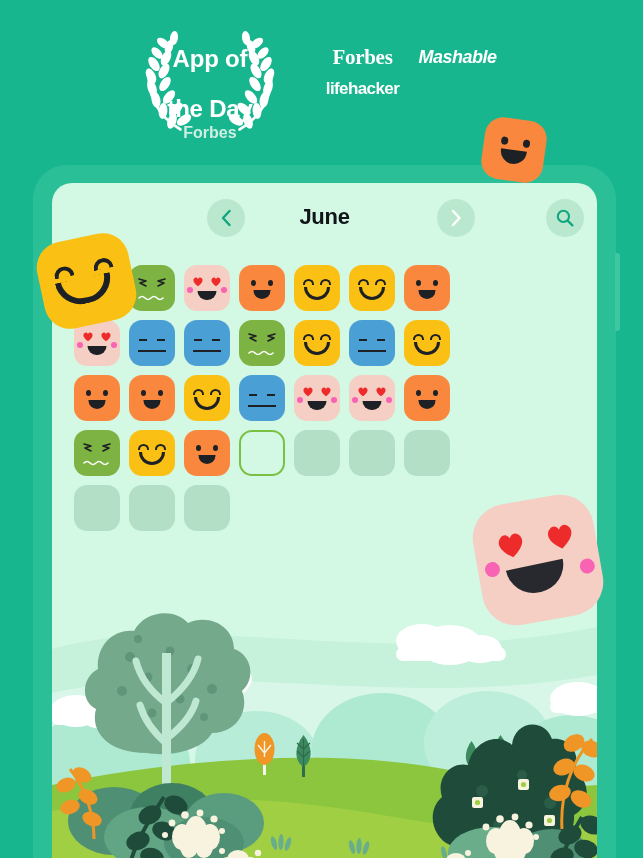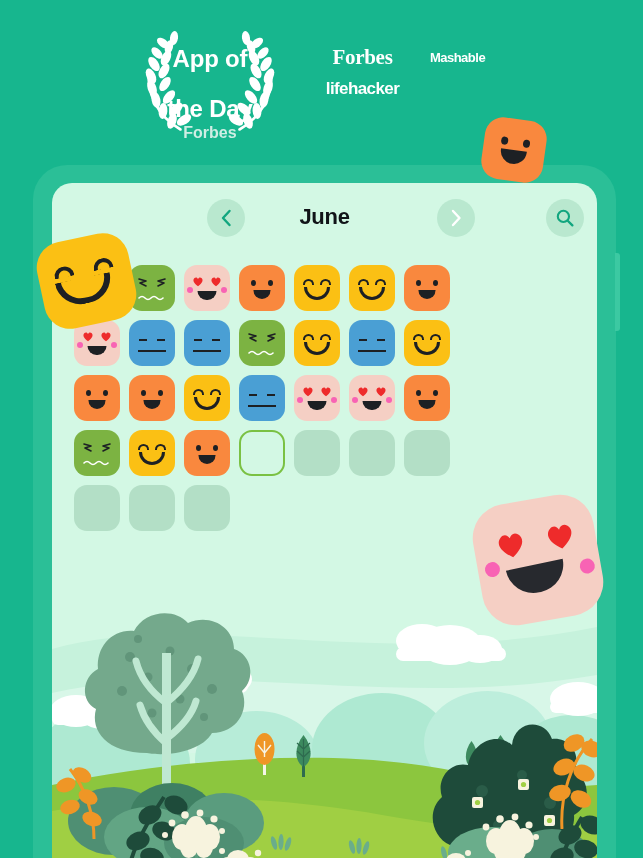--- a/index.html
+++ b/index.html
@@ -29,21 +29,21 @@
   .press-title {
     font-size: 11.5px; letter-spacing: 1.4px; color: #b7e6d6; font-weight: normal;
     margin-bottom: 9px;
   }
   .press-grid { display: grid; grid-template-columns: 1fr 1fr; row-gap: 9px; align-items: center; }
   .logo { color: #ffffff; text-align: center; }
   .logo-forbes { font-family: "Liberation Serif", serif; font-size: 21px; font-weight: bold; letter-spacing: -0.3px; }
   .logo-guardian { font-family: "Liberation Serif", serif; font-weight: bold; line-height: 0.82; font-size: 18px; }
   .logo-guardian .g1 { font-size: 11px; display:block; letter-spacing:-0.2px; }
   .logo-guardian .g2 { font-size: 18px; display:block; letter-spacing:-0.6px; }
-  .logo-mashable { font-size: 13px; font-weight: bold; letter-spacing: -0.5px; }
+  .logo-mashable { font-size: 18px; font-weight: bold; letter-spacing: -0.5px; font-style: italic; }
   .logo-lifehacker { font-size: 17px; letter-spacing: -0.6px; }
   .logo-lifehacker .lh1 { font-weight: bold; }
   .logo-lifehacker .lh2 { font-weight: bold; }
 
   
   .device {
     position: absolute; left: 33px; top: 165px;
     width: 583px; height: 700px;
     background: #2bbf97;
     border-radius: 34px 34px 0 0;

